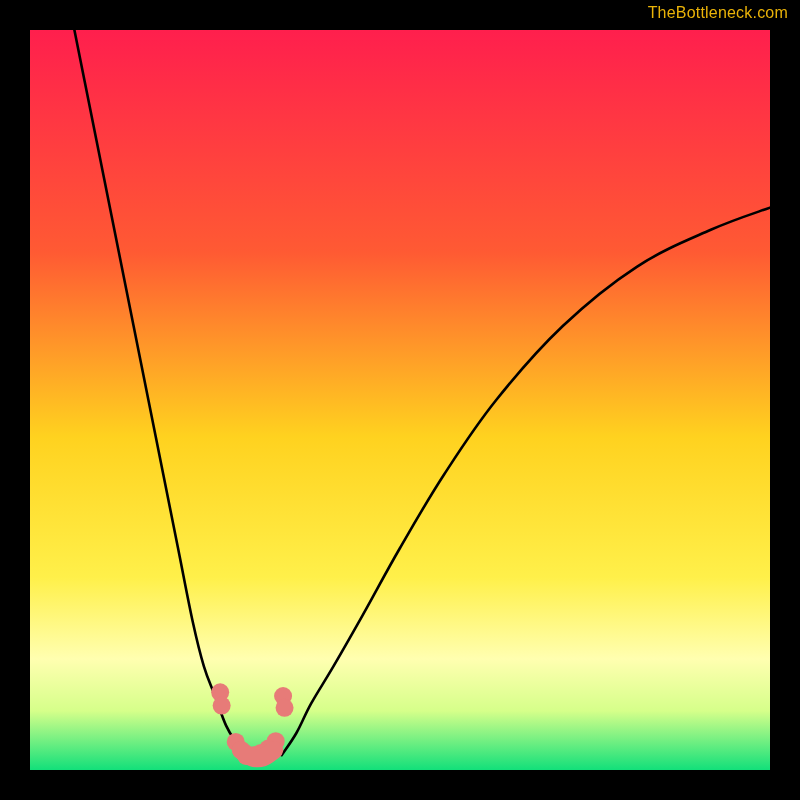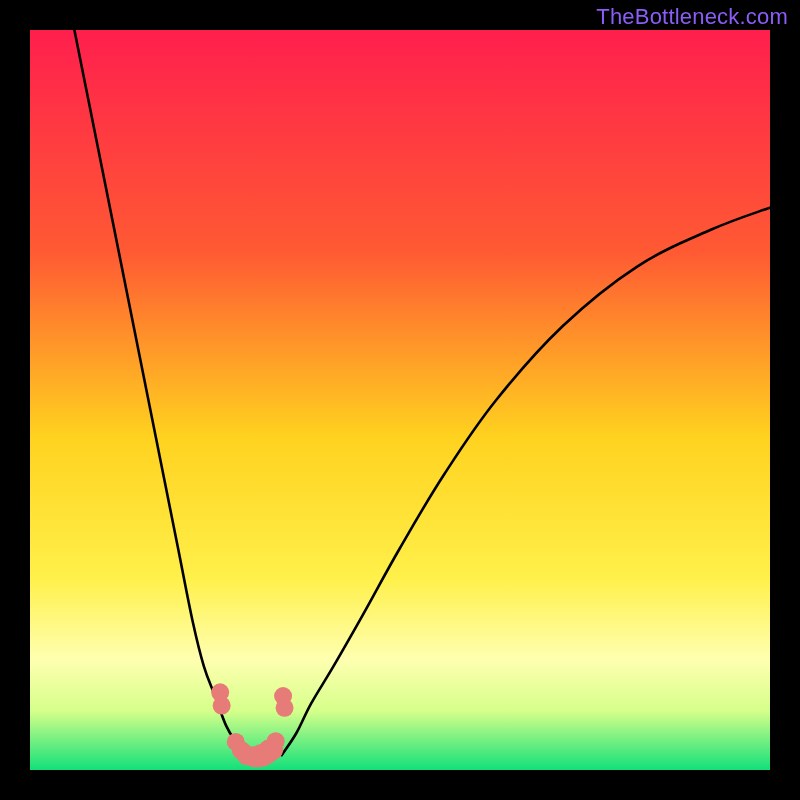--- a/index.html
+++ b/index.html
@@ -7,23 +7,23 @@
   .frame {
     position: absolute;
     width: 800px;
     height: 800px;
     background: #000;
   }
   .watermark {
     position: absolute;
     top: 4px;
     right: 12px;
-    color: #8b5cf6;
+    color: #eab308;
     font-family: Arial, Helvetica, sans-serif;
-    font-size: 22px;
+    font-size: 16px;
     font-weight: 400;
     letter-spacing: 0.2px;
   }
   .plot {
     position: absolute;
     left: 30px;
     top: 30px;
     width: 740px;
     height: 740px;
   }

